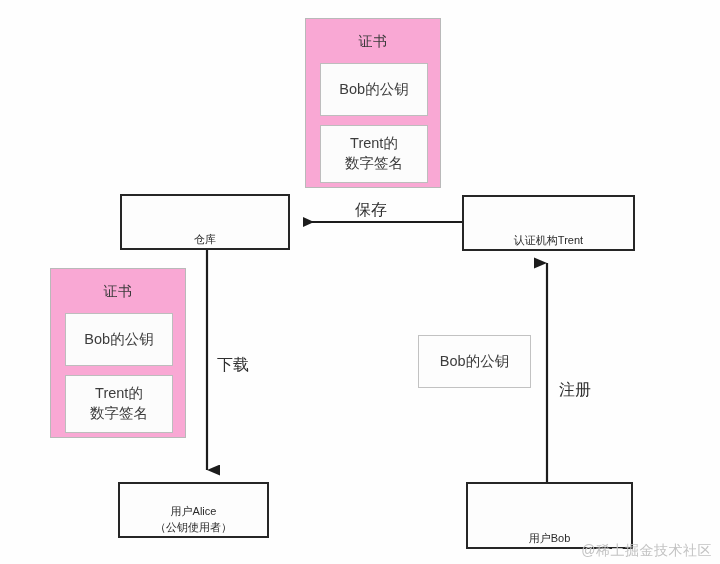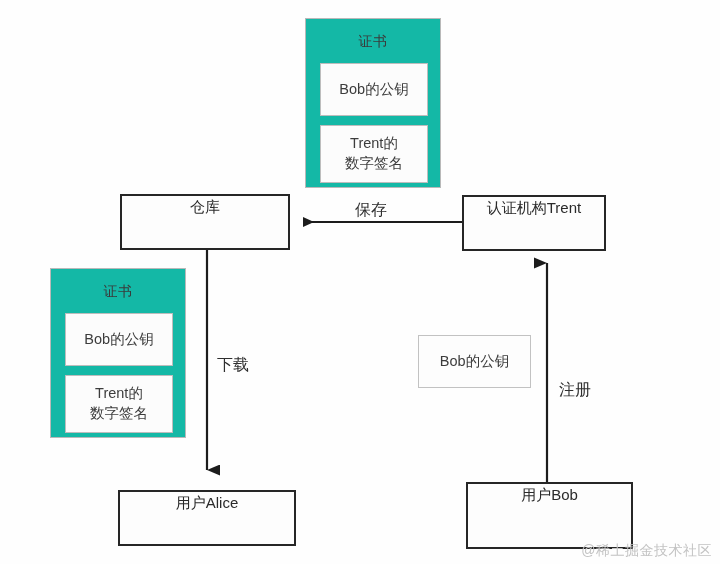--- a/index.html
+++ b/index.html
@@ -16,21 +16,21 @@
     position: relative;
     width: 720px;
     height: 564px;
     background: #fefefe;
     overflow: hidden;
   }
 
   
   .cert-card {
     position: absolute;
-    background: #14b8a6;
+    background: #f9a8d4;
     border: 1.5px solid #b9b9b9;
     box-sizing: border-box;
   }
   .cert-title {
     position: absolute;
     left: 0;
     width: 100%;
     text-align: center;
     color: #3a3a3a;
     font-size: 14px;
@@ -66,23 +66,23 @@
 
   
   .node-box {
     position: absolute;
     background: #fdfdfd;
     border: 2.4px solid #262626;
     box-sizing: border-box;
     display: flex;
     flex-direction: column;
     align-items: center;
-    justify-content: flex-start;
+    justify-content: flex-end;
     color: #2a2a2a;
-    font-size: 15px;
+    font-size: 11px;
     line-height: 1.45;
   }
   .node-box span { display: block; text-align: center; }
 
   
   .edge-svg {
     position: absolute;
     left: 0;
     top: 0;
     width: 720px;
@@ -165,26 +165,27 @@
   </div>
 
   <div class="key-box" style="left:418px; top:335px; width:113px; height:53px;">
     <span>Bob的公钥</span>
   </div>
 
   <div class="node-box" style="left:120px; top:194px; width:170px; height:56px;">
     <span>仓库</span>
   </div>
 
-  <div class="node-box" style="left:462px; top:195px; width:144px; height:56px;">
+  <div class="node-box" style="left:462px; top:195px; width:173px; height:56px;">
     <span>认证机构Trent</span>
   </div>
 
-  <div class="node-box" style="left:118px; top:482px; width:178px; height:56px;margin-top:8px;">
+  <div class="node-box" style="left:118px; top:482px; width:151px; height:56px;">
     <span>用户Alice</span>
+    <span>（公钥使用者）</span>
   </div>
 
   <div class="node-box" style="left:466px; top:482px; width:167px; height:67px;">
     <span>用户Bob</span>
   </div>
 
   <div class="watermark">@稀土掘金技术社区</div>
 
 </div>
 

